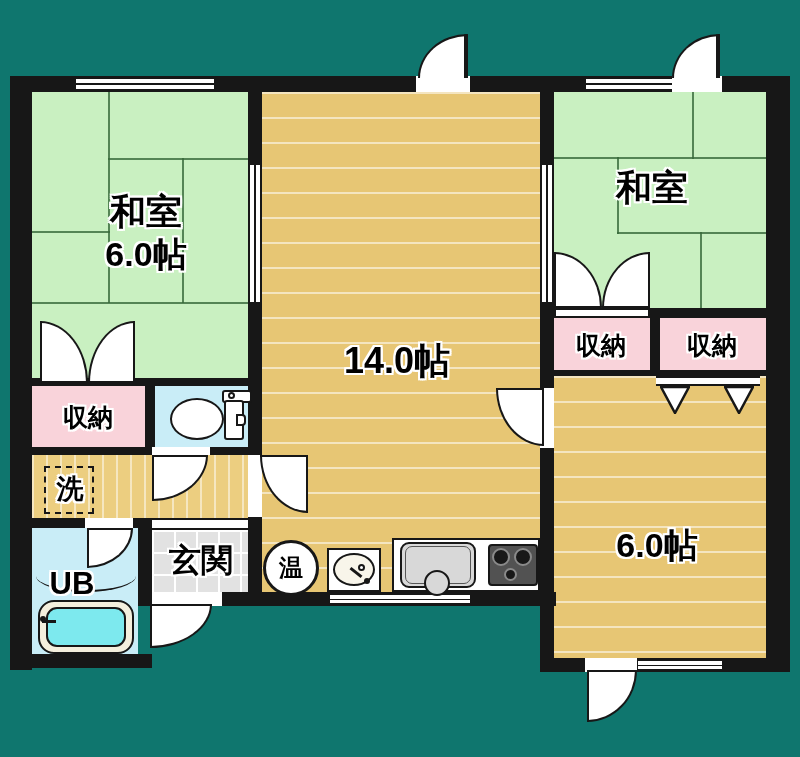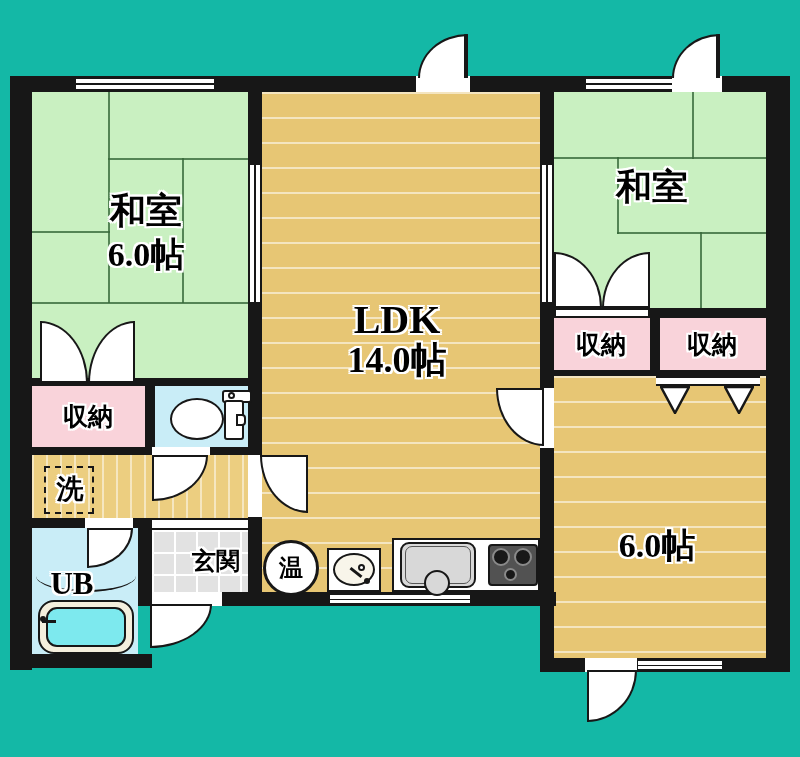--- a/index.html
+++ b/index.html
@@ -1,17 +1,17 @@
 <!DOCTYPE html>
 <html><head>
 <meta charset="utf-8">
 <style>
   html,body{margin:0;padding:0;background:#fff;}
-  .plan{position:relative;width:800px;height:757px;background:#14b8a6;overflow:hidden;
-        font-family:Liberation Serif, serif;}
+  .plan{position:relative;width:800px;height:757px;background:#0f766e;overflow:hidden;
+        font-family:Liberation Sans, sans-serif;}
   .w{position:absolute;background:#171717;}
   .gap{position:absolute;background:#fff;}
   .room{position:absolute;}
   .f-green{background:#c9f0c1;}
   .f-wood{background:#e7c674;
     background-image:repeating-linear-gradient(to bottom,rgba(255,255,255,.55) 0 2px,transparent 2px 25px);}
   .f-wood-v{background:#ecce80;
     background-image:repeating-linear-gradient(to right,rgba(255,255,255,.5) 0 2px,transparent 2px 14px);}
   .f-pink{background:#f9d3da;}
   .f-blue{background:#c9edf7;}
@@ -144,25 +144,24 @@
   <div class="fix circ" style="left:424px;top:570px;width:26px;height:26px;background:#d8d8d8;border:2px solid #171717;"></div>
   <div class="fix" style="left:488px;top:544px;width:50px;height:42px;background:#525252;border:2px solid #171717;border-radius:4px;"></div>
   <div class="fix circ" style="left:492px;top:548px;width:18px;height:18px;background:#181818;border:2px solid #8a8a8a;"></div>
   <div class="fix circ" style="left:514px;top:548px;width:18px;height:18px;background:#181818;border:2px solid #8a8a8a;"></div>
   <div class="fix circ" style="left:504px;top:568px;width:13px;height:13px;background:#181818;border:2px solid #8a8a8a;"></div>
 
   <div class="fix" style="left:44px;top:466px;width:50px;height:48px;border:2px dashed #171717;"></div>
 
   <div class="label" style="left:146px;top:212px;font-size:36px;">和室</div>
   <div class="label" style="left:146px;top:255px;font-size:34px;">6.0帖</div>
-  <div class="label" style="left:397px;top:320px;font-size:40px;">LDK</div>
   <div class="label" style="left:397px;top:361px;font-size:36px;">14.0帖</div>
   <div class="label" style="left:652px;top:188px;font-size:36px;">和室</div>
   <div class="label" style="left:657px;top:546px;font-size:34px;">6.0帖</div>
   <div class="label" style="left:88px;top:417px;font-size:25px;">収納</div>
   <div class="label" style="left:601px;top:345px;font-size:25px;">収納</div>
   <div class="label" style="left:712px;top:345px;font-size:25px;">収納</div>
   <div class="label" style="left:70px;top:489px;font-size:27px;">洗</div>
   <div class="label" style="left:72px;top:584px;font-size:31px;">UB</div>
-  <div class="label" style="left:216px;top:561px;font-size:24px;">玄関</div>
+  <div class="label" style="left:201px;top:561px;font-size:32px;">玄関</div>
   <div class="label" style="left:291px;top:568px;font-size:24px;">温</div>
 
 </div>
 
 </body></html>

